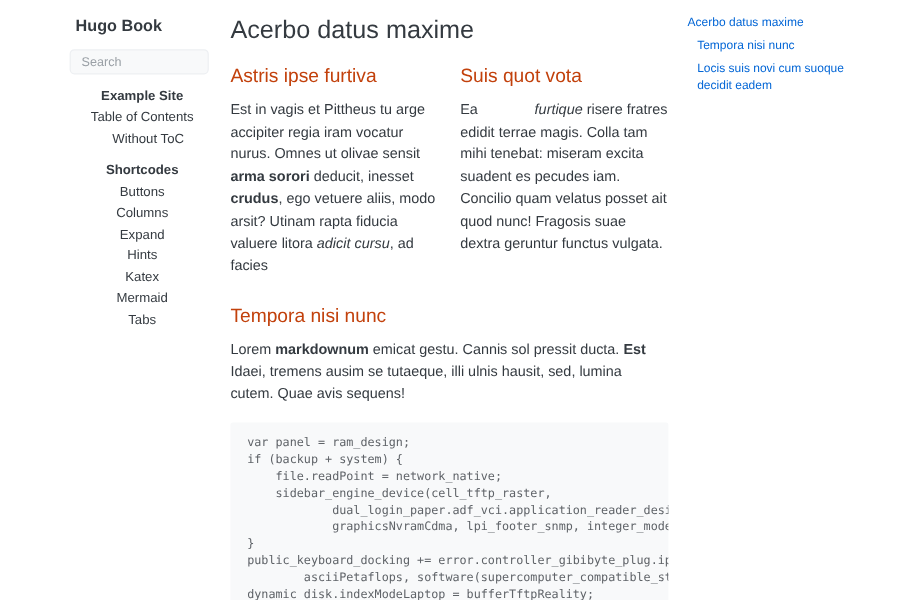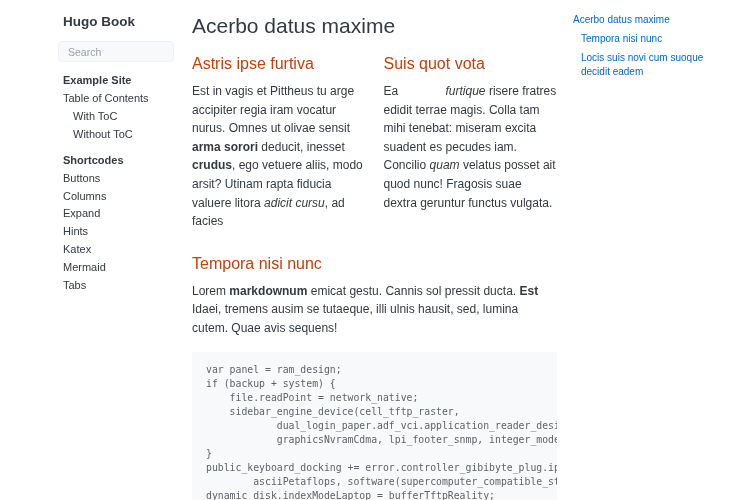--- a/index.html
+++ b/index.html
@@ -14,21 +14,21 @@
   
   .sidebar { flex: 0 0 190px; width: 190px; padding: 14px 16px 0 58px; }
   .brand { font-size: 13.5px; font-weight: 600; margin: 0 0 12px 5px; color: #343a40; }
   .search {
     display: block; width: 116px; height: 21px; padding: 4px 9px;
     background: #f8f9fa; border: 1px solid #edeff2; border-radius: 4px;
     font-size: 10.5px; color: #343a40; outline: none;
     font-family: "Liberation Sans", sans-serif;
   }
   .search::placeholder { color: #9aa0a6; }
-  .sidebar nav { margin-top: 10px; }
+  .sidebar nav { margin-top: 10px; text-align: center; }
   .nav-item {
     display: block; font-size: 11px; line-height: 12px;
     padding: 1.6px 0 1.6px 5px; margin-bottom: 2.8px;
     color: #343a40; text-decoration: none; cursor: pointer;
   }
   .nav-item.bold { font-weight: 700; }
   .nav-item.indent { padding-left: 15px; }
   .section-gap { height: 8px; }
 
   
@@ -60,21 +60,20 @@
 <body>
 
 <div class="layout">
 
   <aside class="sidebar">
     <h1 class="brand">Hugo Book</h1>
     <input class="search" type="text" placeholder="Search" style="">
     <nav>
       <a class="nav-item bold">Example Site</a>
       <a class="nav-item">Table of Contents</a>
-      <a class="nav-item indent">With ToC</a>
       <a class="nav-item indent">Without ToC</a>
       <div class="section-gap"></div>
       <a class="nav-item bold">Shortcodes</a>
       <a class="nav-item">Buttons</a>
       <a class="nav-item">Columns</a>
       <a class="nav-item">Expand</a>
       <a class="nav-item">Hints</a>
       <a class="nav-item">Katex</a>
       <a class="nav-item">Mermaid</a>
       <a class="nav-item">Tabs</a>
@@ -84,21 +83,21 @@
   <main class="main">
     <h1>Acerbo datus maxime</h1>
 
     <div class="cols">
       <div class="col">
         <h2>Astris ipse furtiva</h2>
         <p><span>Est in vagis et Pittheus tu arge accipiter regia iram vocatur nurus. Omnes ut olivae sensit </span><span style="font-weight: 700;">arma sorori</span><span> deducit, inesset </span><span style="font-weight: 700;">crudus</span><span>, ego vetuere aliis, modo arsit? Utinam rapta fiducia valuere litora </span><span style="font-style: italic;">adicit cursu</span><span>, ad facies</span></p>
       </div>
       <div class="col">
         <h2>Suis quot vota</h2>
-        <p><span>Ea </span><span style="font-style: italic; padding-left: 44px;">furtique</span><span> risere fratres edidit terrae magis. Colla tam mihi tenebat: miseram excita suadent es pecudes iam. Concilio </span><span style="font-style: italic;">quam</span><span> velatus posset ait quod nunc! Fragosis suae dextra geruntur functus vulgata.</span></p>
+        <p><span>Ea </span><span style="font-style: italic; padding-left: 44px;">furtique</span><span> risere fratres edidit terrae magis. Colla tam mihi tenebat: miseram excita suadent es pecudes iam. Concilio </span><span style="">quam</span><span> velatus posset ait quod nunc! Fragosis suae dextra geruntur functus vulgata.</span></p>
       </div>
     </div>
 
     <section class="sec-tempora">
       <h2>Tempora nisi nunc</h2>
       <p><span>Lorem </span><span style="font-weight: 700;">markdownum</span><span> emicat gestu. Cannis sol pressit ducta. </span><span style="font-weight: 700;">Est</span><span> Idaei, tremens ausim se tutaeque, illi ulnis hausit, sed, lumina cutem. Quae avis sequens!</span></p>
       <pre class="codeblock"><code>var panel = ram_design;
 if (backup + system) {
     file.readPoint = network_native;
     sidebar_engine_device(cell_tftp_raster,

